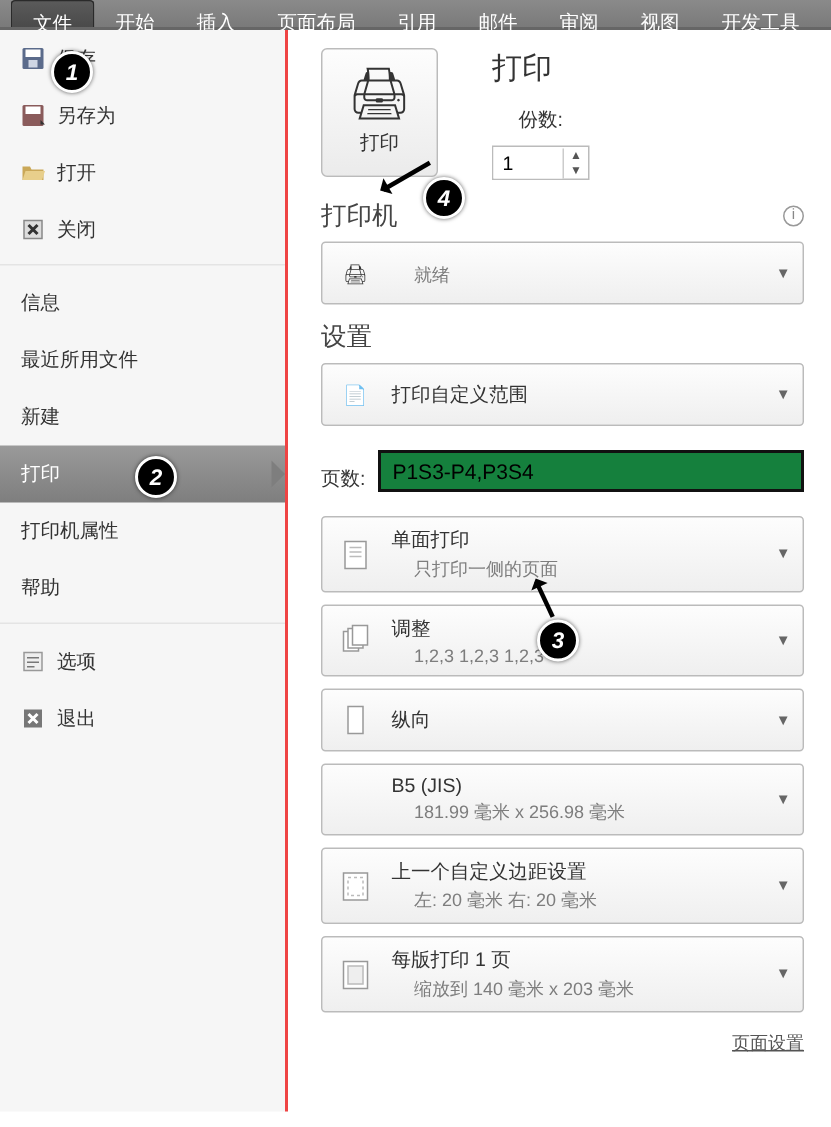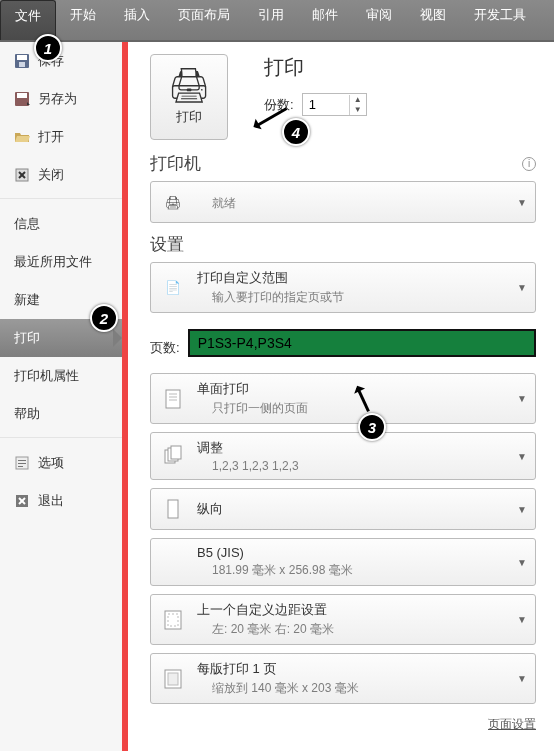--- a/index.html
+++ b/index.html
@@ -8,42 +8,43 @@
   font-family: "Microsoft YaHei", "Segoe UI", sans-serif;
   font-size: 13px;
   background: #fff;
   overflow: hidden;
   color: #333;
 }
 .ribbon {
   display: flex;
   background: linear-gradient(#8a8a8a, #7a7a7a);
   border-bottom: 2px solid #666;
-  height: 42px;
+  height: 20px;
+  justify-content: center;
 }
 .ribbon-tab {
   padding: 6px 14px;
   color: #fff;
   font-size: 13px;
   cursor: pointer;
 }
 .ribbon-tab.active {
   background: linear-gradient(#5a5a5a, #4a4a4a);
   border: 1px solid #2a2a2a;
   border-bottom: none;
   border-radius: 3px 3px 0 0;
 }
 .main {
   display: flex;
   height: calc(751px - 30px);
 }
 .sidebar {
-  width: 128px;
+  width: 192px;
   background: #f6f6f6;
-  border-right: 6px solid #ef4444;
+  border-right: 2px solid #ef4444;
 }
 .side-item {
   display: flex; align-items: center;
   padding: 10px 14px;
   gap: 8px;
   cursor: pointer;
 }
 .side-item.plain { }
 .side-item .icon { width: 16px; height: 16px; display: inline-flex; }
 .side-item.selected {
@@ -233,21 +234,21 @@
   </div>
 
   <div class="content">
     <div class="print-row">
       <div class="big-btn">
         <span class="printer-glyph">🖨</span>
         <span class="cap">打印</span>
       </div>
       <div>
         <div style="font-size:20px;margin-bottom:12px;">打印</div>
-        <div style="display:flex;align-items:center;gap:8px;">
+        <div style="display:flex;align-items:center;gap:8px;flex-direction:column;">
           <span class="lbl">份数:</span>
           <span class="spinner">
             <input value="1" style="">
             <span class="arrows">
                 <span>▲</span>
                 <span>▼</span>
               </span>
           </span>
         </div>
       </div>
@@ -267,21 +268,20 @@
 
     <div class="section-header">
       <span class="section-title">设置</span>
     </div>
 
     <div class="stack">
       <div class="combo">
         <span class="ci">📄</span>
         <span class="txt">
           <div class="title-line">打印自定义范围</div>
-          <div class="sub-line">输入要打印的指定页或节</div>
         </span>
         <span class="chev">▼</span>
       </div>
 
       <div class="row">
         <span class="lbl">页数:</span>
         <input class="text-input" value="P1S3-P4,P3S4" style="">
       </div>
 
       <div class="combo">

